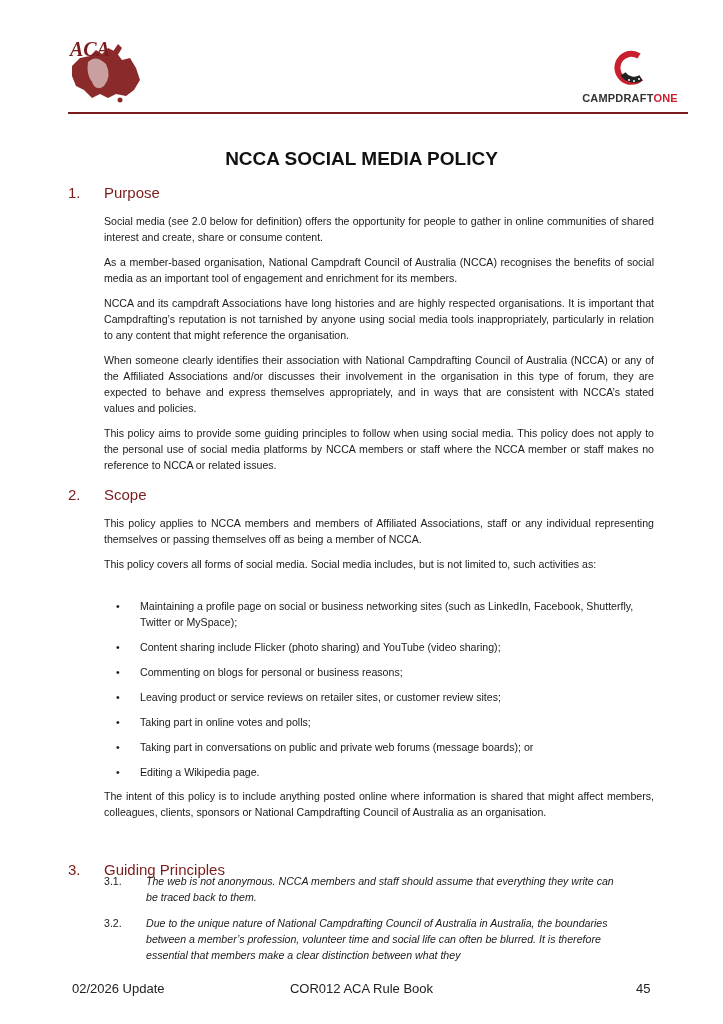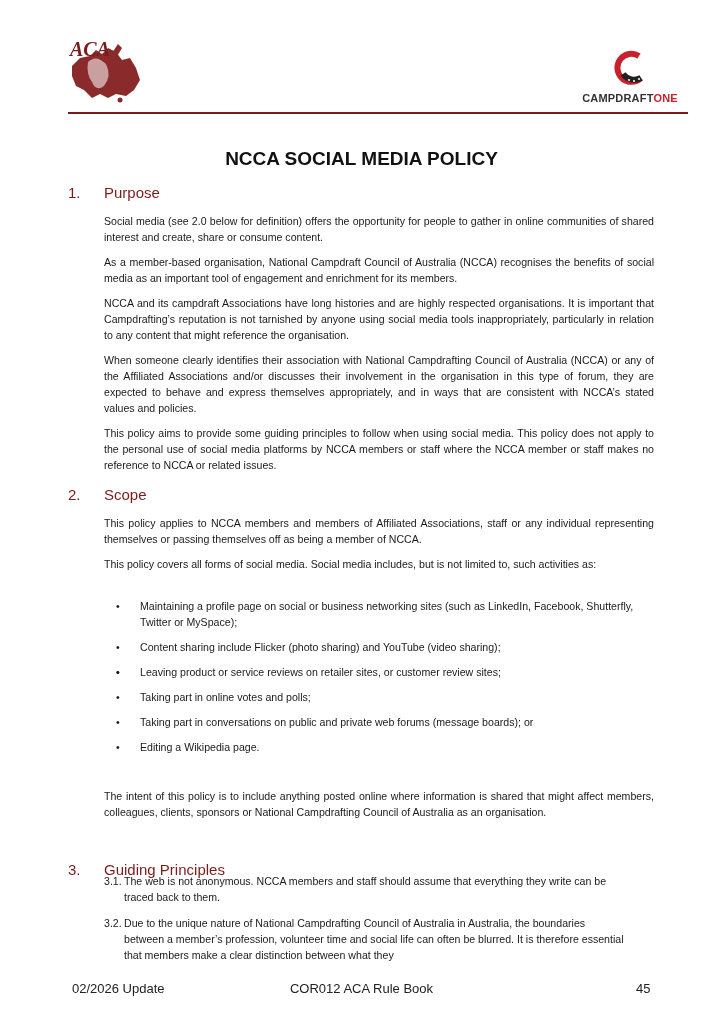--- a/index.html
+++ b/index.html
@@ -14,21 +14,21 @@
   .doc-title { position:absolute; left:0; width:723px; top:148px; text-align:center;
                font-weight:bold; font-size:19px; color:#111; }
   .section-h { position:absolute; left:68px; font-size:15px; color:#7b1c1c; }
   .section-h .num { display:inline-block; width:36px; color:#7b1c1c; }
   .para { position:absolute; left:104px; width:550px; font-size:10.6px; line-height:16px; text-align:justify; color:#1a1a1a; }
   .bullets { position:absolute; left:116px; width:540px; font-size:10.6px; line-height:16px; margin:0; padding:0; list-style:none; }
   .bullets li { position:relative; padding-left:24px; margin-bottom:9px; }
   .bullets li .dot { position:absolute; left:0; top:0; }
   .sub { position:absolute; left:104px; width:520px; font-size:10.6px; line-height:16px; }
   .sub .sn { position:absolute; left:0; top:0; }
-  .sub .st { display:block; margin-left:20px; }
+  .sub .st { display:block; margin-left:42px;font-style:italic; }
   .footer { position:absolute; top:981px; font-size:13px; color:#222; }
 </style>
 </head>
 <body>
 
 <div class="page">
 
   <div class="logo-left">
     <svg width="80" height="72" viewBox="0 0 80 72">
       <path d="M6 30 L14 22 L24 20 L30 14 L36 18 L42 12 L50 16 L56 24 L64 22 L70 32 L74 44 L68 54 L60 60 L50 58 L42 62 L34 58 L26 62 L18 54 L10 50 L6 40 Z" fill="#8a2a2a"></path>
@@ -65,21 +65,21 @@
 
   <div class="section-h" style="top:486px;">
     <span class="num">2.</span><span>Scope</span>
   </div>
   <div class="para" style="top:515px;">This policy applies to NCCA members and members of Affiliated Associations, staff or any individual representing themselves or passing themselves off as being a member of NCCA.</div>
   <div class="para" style="top:556px;">This policy covers all forms of social media. Social media includes, but is not limited to, such activities as:</div>
 
   <ul class="bullets" style="top:598px;">
     <li><span class="dot">•</span><span>Maintaining a profile page on social or business networking sites (such as LinkedIn, Facebook, Shutterfly, Twitter or MySpace);</span></li>
     <li><span class="dot">•</span><span>Content sharing include Flicker (photo sharing) and YouTube (video sharing);</span></li>
-    <li><span class="dot">•</span></li>
+    <li><span class="dot">•</span><span>Commenting on blogs for personal or business reasons;</span></li>
     <li><span class="dot">•</span><span>Leaving product or service reviews on retailer sites, or customer review sites;</span></li>
     <li><span class="dot">•</span><span>Taking part in online votes and polls;</span></li>
     <li><span class="dot">•</span><span>Taking part in conversations on public and private web forums (message boards); or</span></li>
     <li><span class="dot">•</span><span>Editing a Wikipedia page.</span></li>
   </ul>
 
   <div class="para" style="top:788px;">The intent of this policy is to include anything posted online where information is shared that might affect members, colleagues, clients, sponsors or National Campdrafting Council of Australia as an organisation.</div>
 
   <div class="section-h" style="top:845px;margin-top:16px;">
     <span class="num">3.</span><span>Guiding Principles</span>

